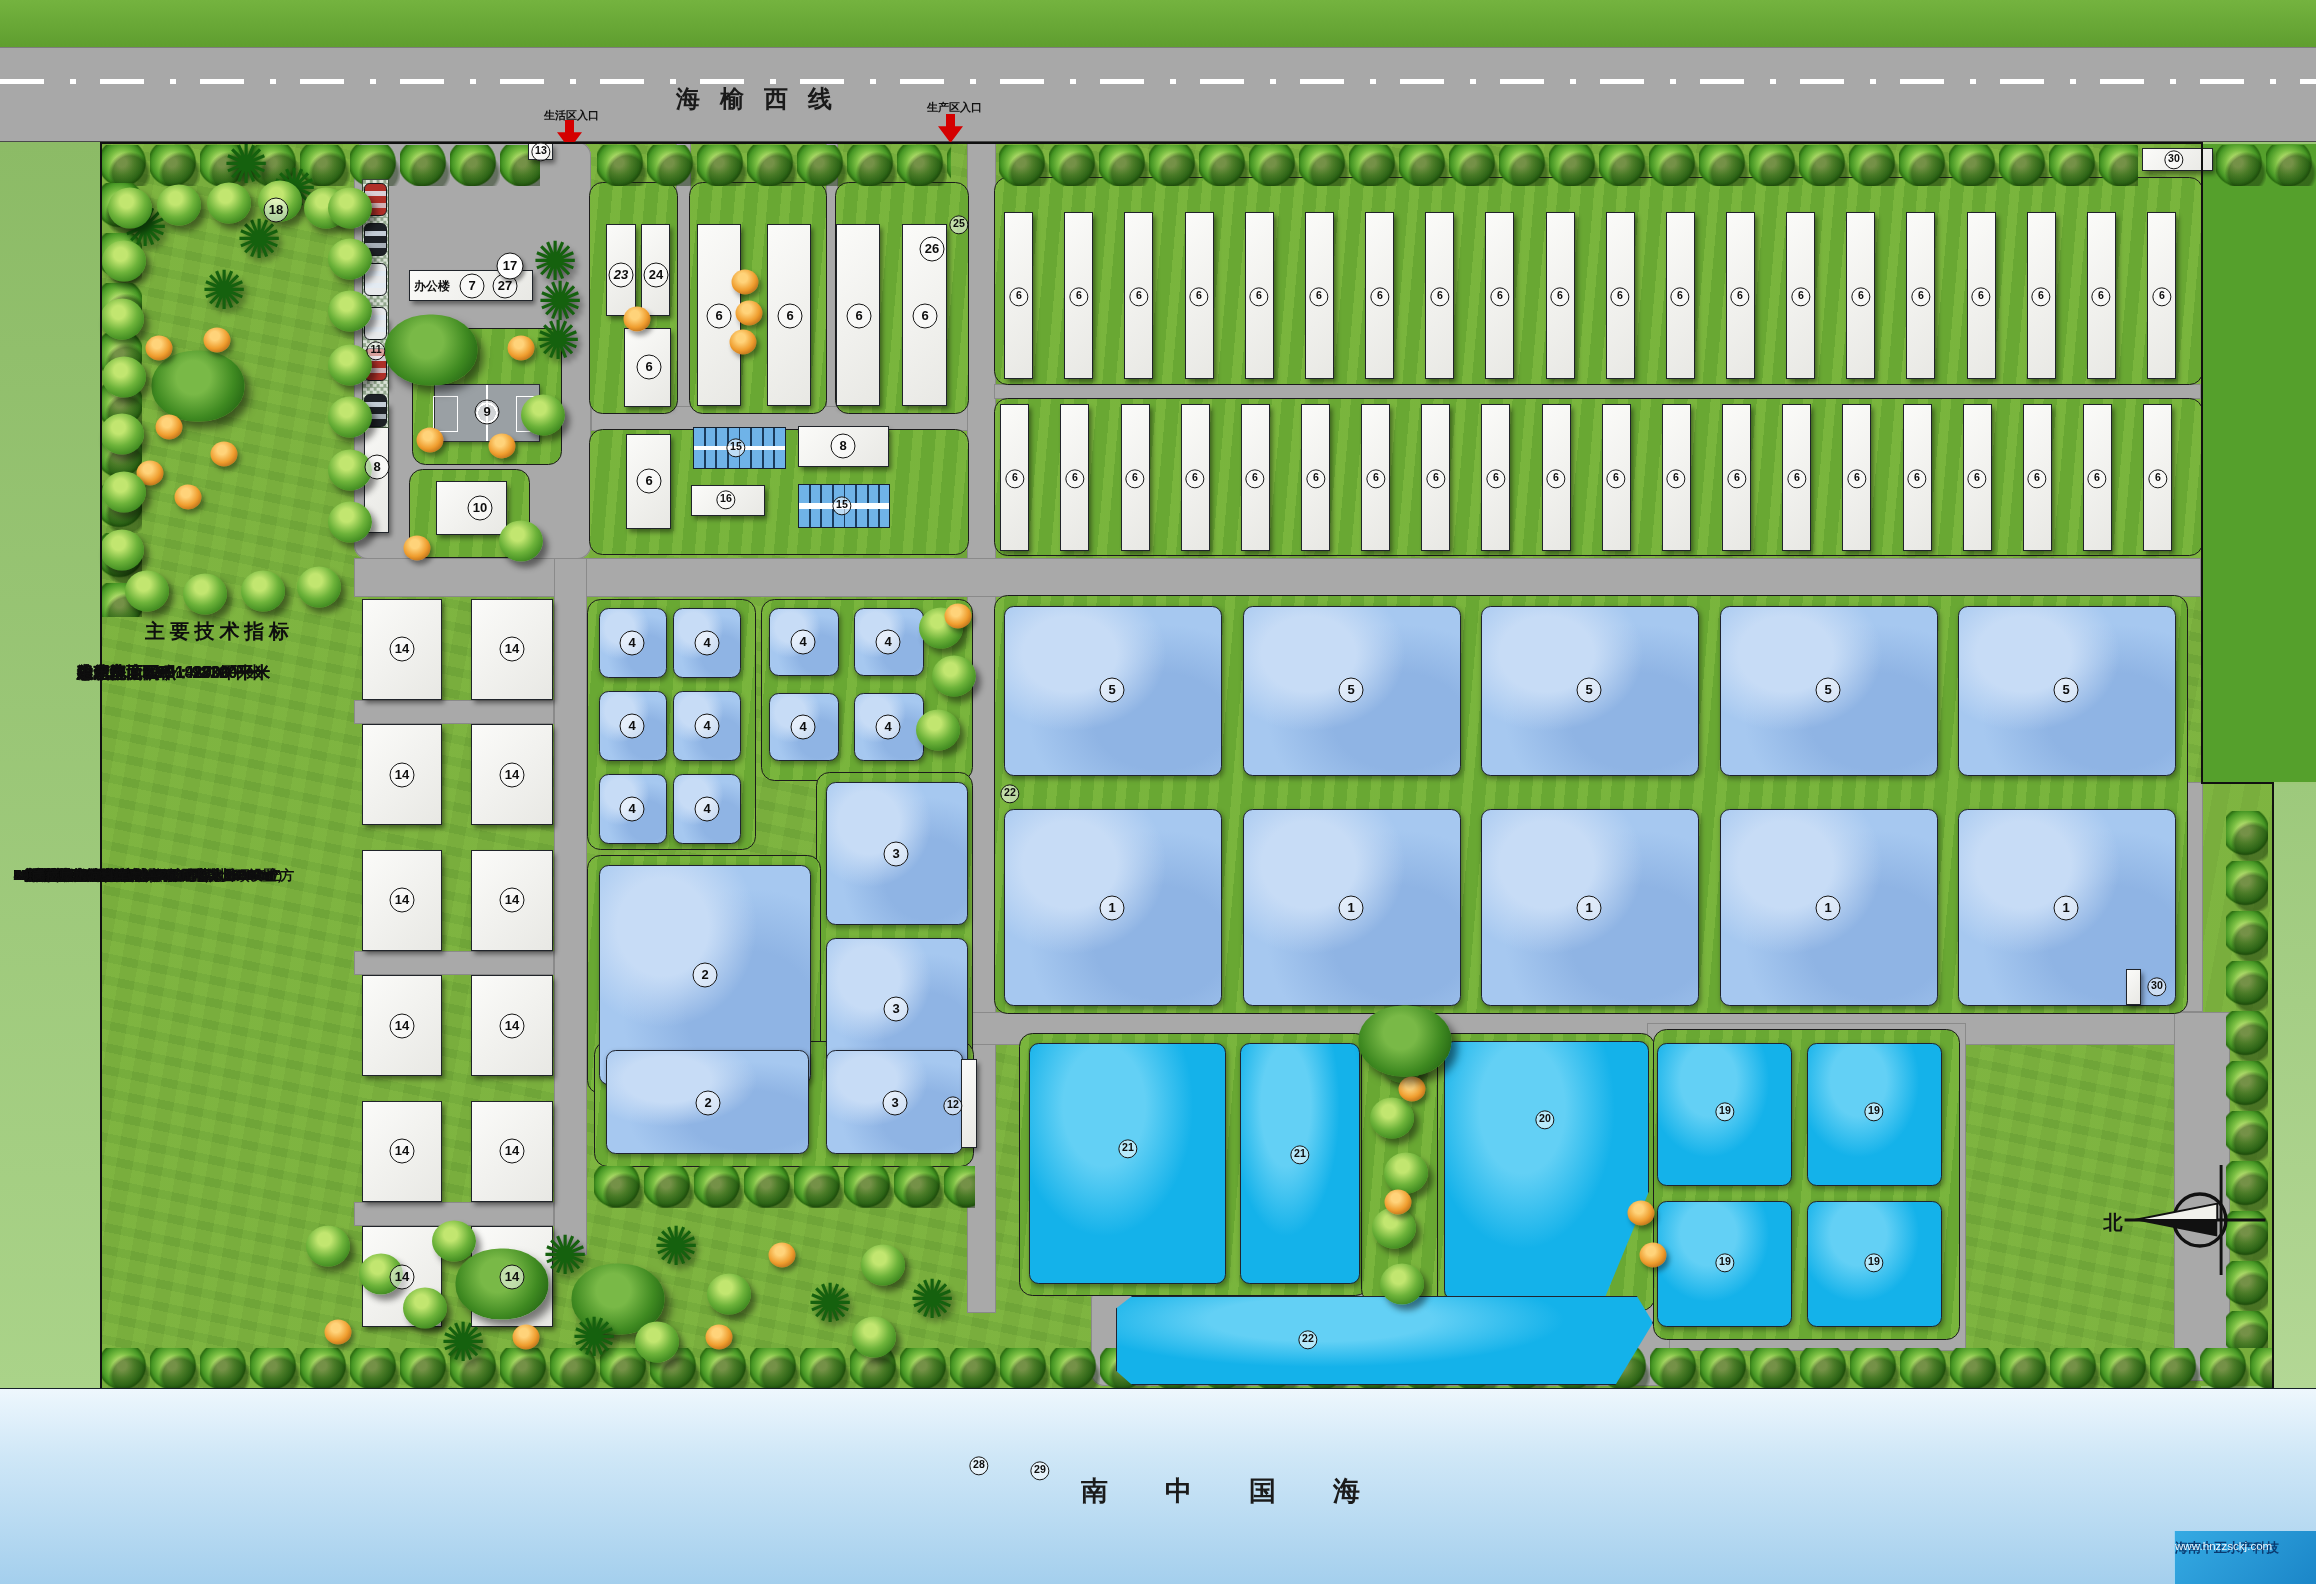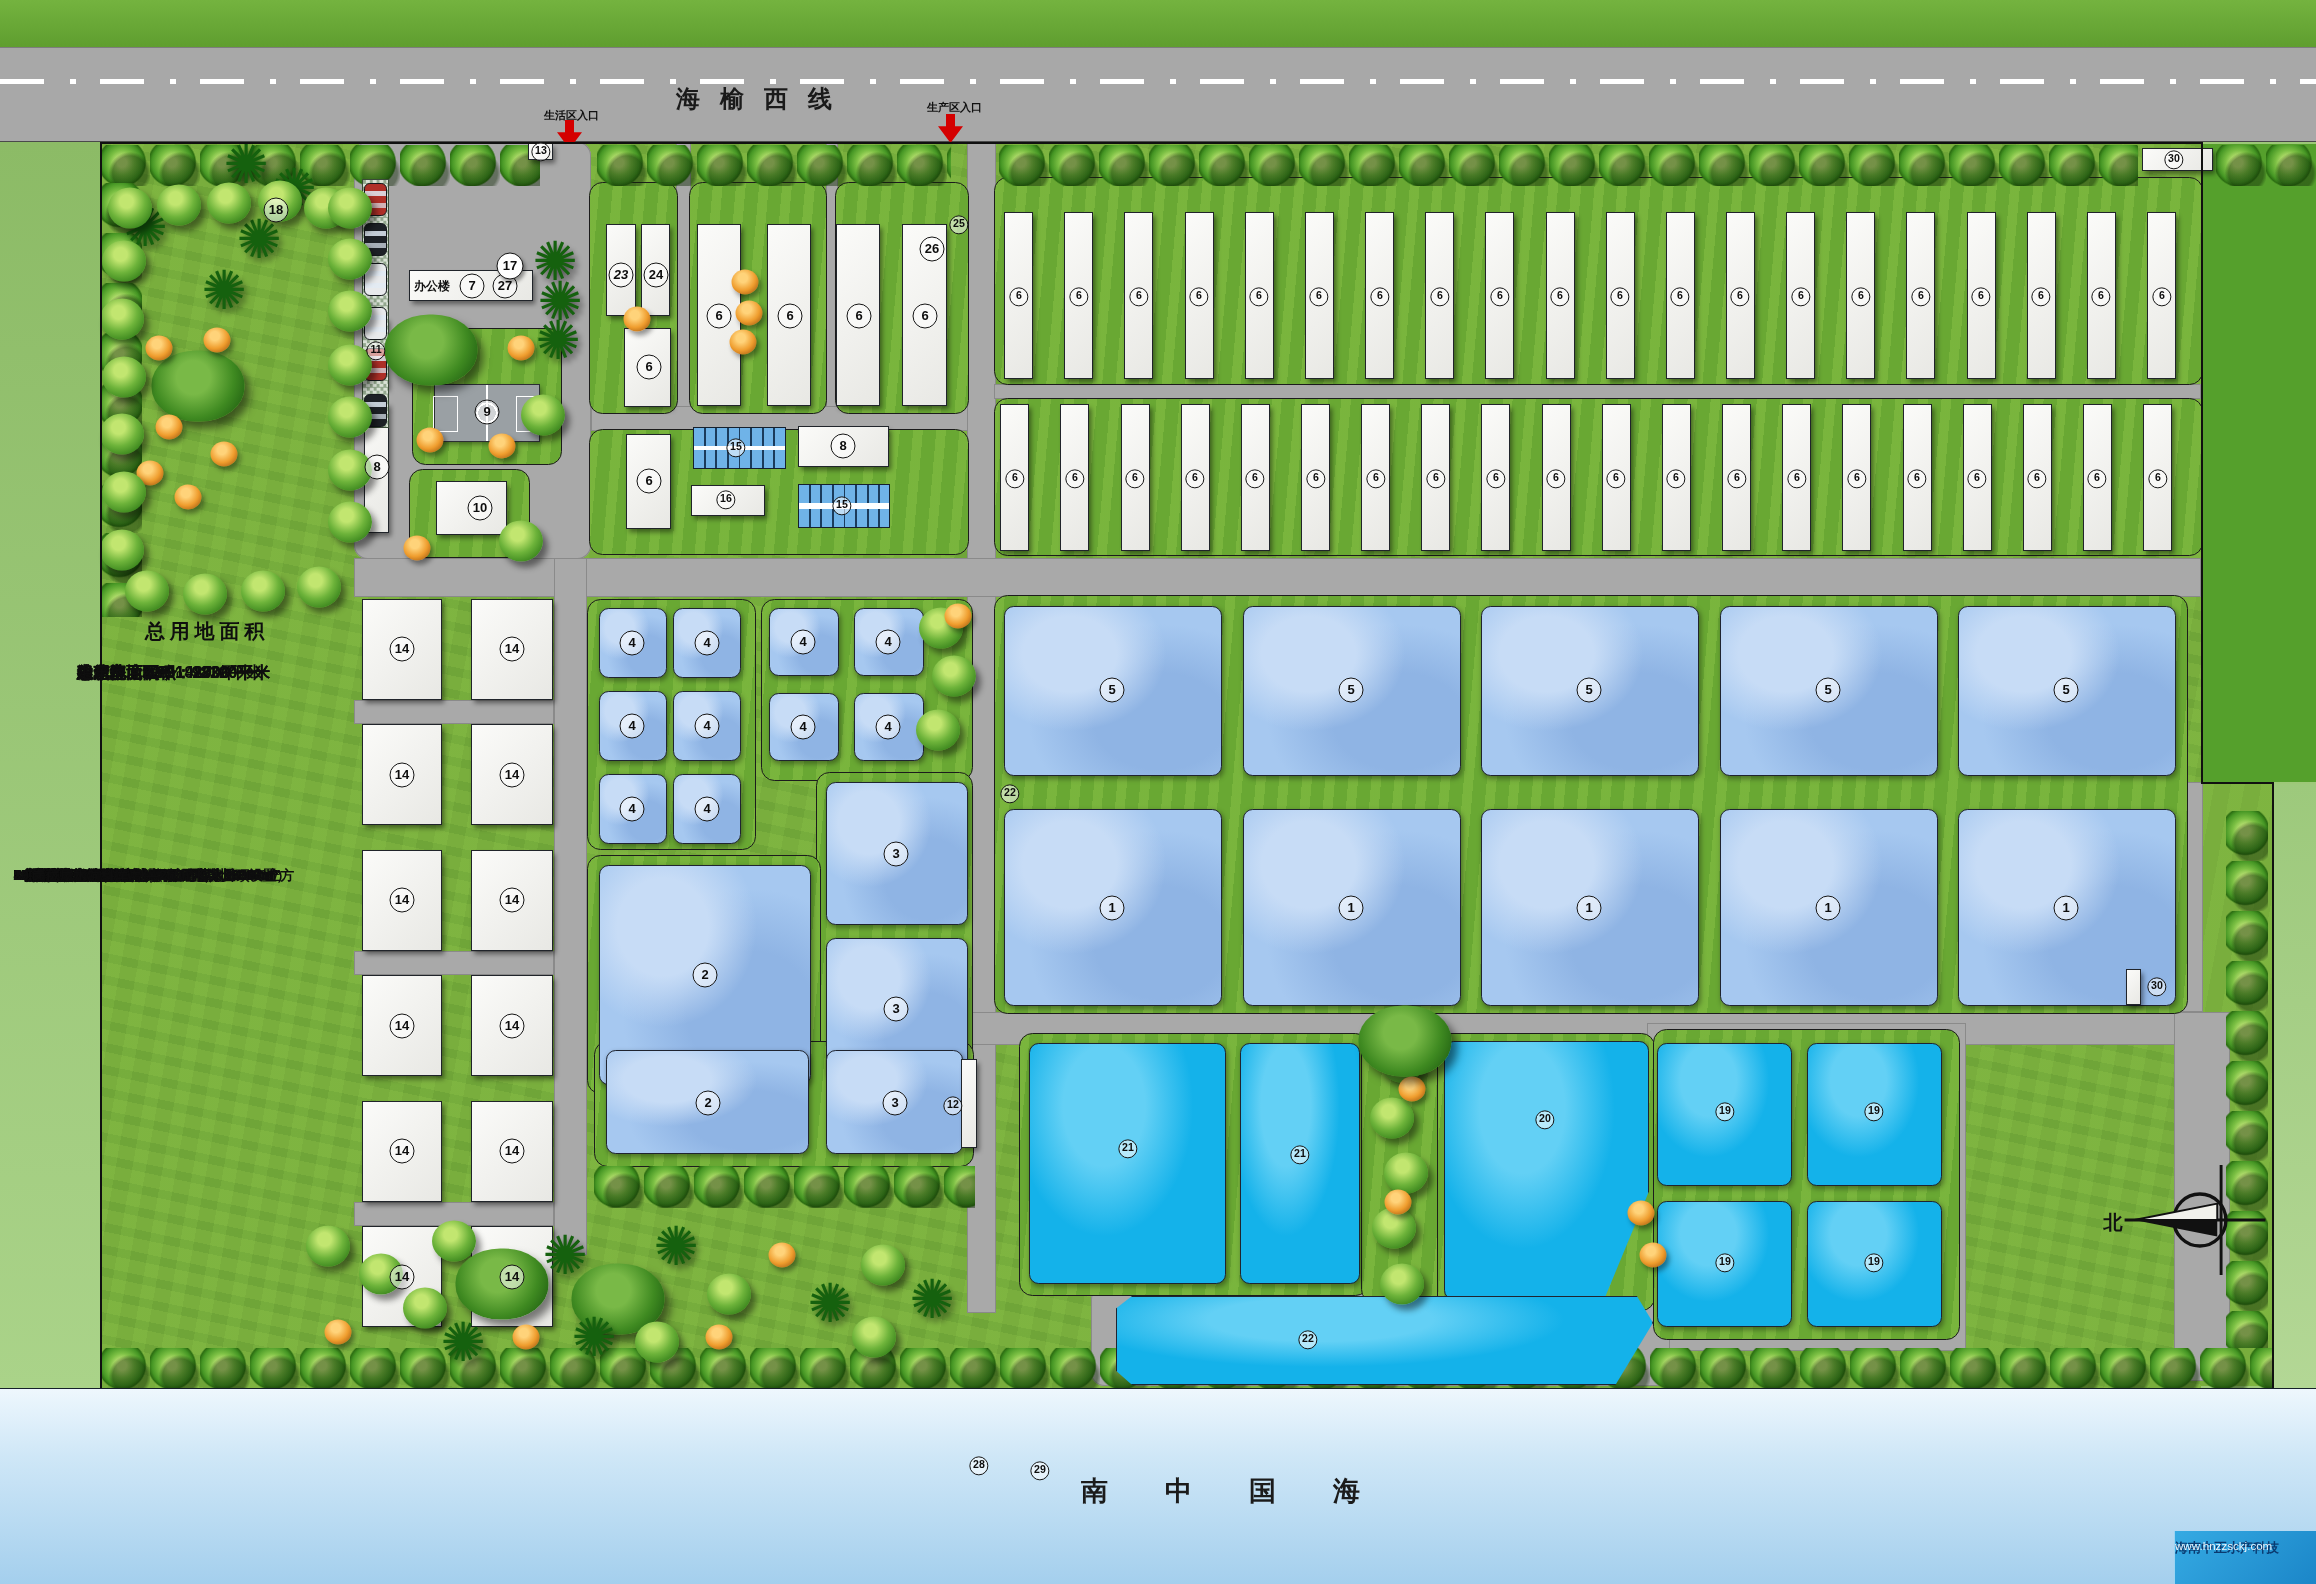--- a/index.html
+++ b/index.html
@@ -501,21 +501,21 @@
 
   <div class="bline" style="left:100px;top:142px;width:2101px;height:1.9px"></div>
   <div class="bline" style="left:100px;top:142px;width:1.9px;height:1246px"></div>
   <div class="bline" style="left:2201px;top:142px;width:1.9px;height:642px"></div>
   <div class="bline" style="left:2201px;top:782px;width:72px;height:1.9px"></div>
   <div class="bline" style="left:2272px;top:782px;width:1.9px;height:606px"></div>
 
   <div class="sea"></div>
   <div class="seaname">南中国海</div>
 
-  <div class="ind-title">总用地面积</div>
+  <div class="ind-title">主要技术指标</div>
   <div class="ind-lines" id="ind-lines">
       <div>总用地面积：192700平米</div>
       <div>建筑占地面积：12300平米</div>
       <div>总建筑面积：14800平米</div>
       <div>生产池塘面积：98220平米</div>
       <div>建筑密度：6%</div>
       <div>容积率：0.33</div>
       <div>绿化率：32%</div>
       <div>泊车位：20个</div>
     </div>

